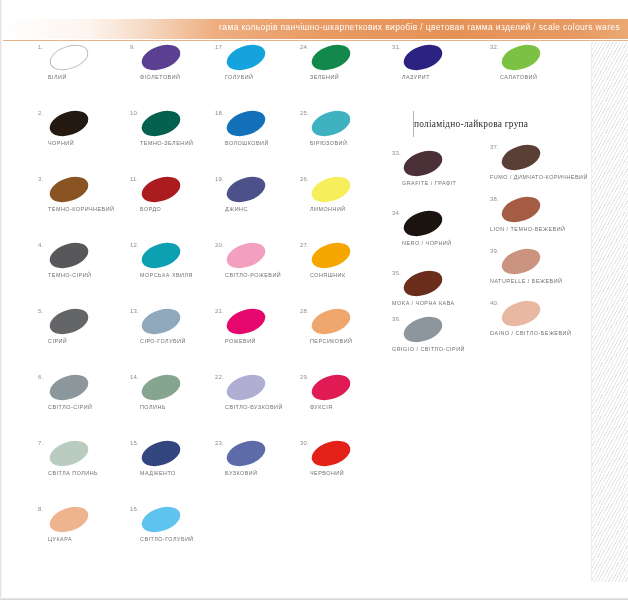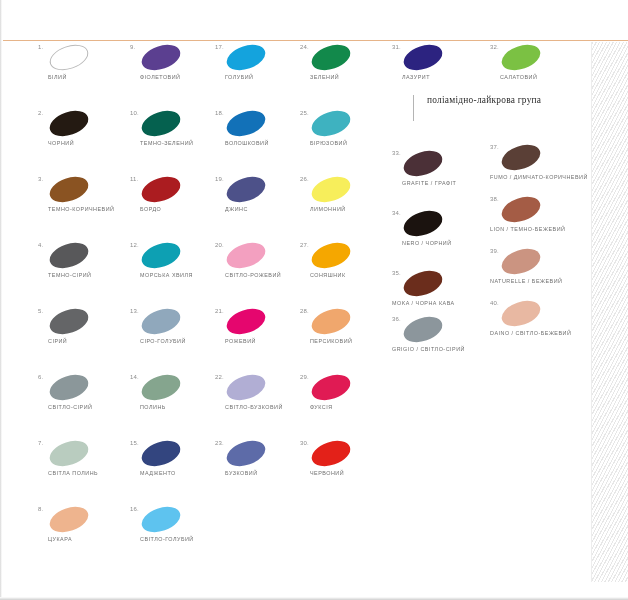--- a/index.html
+++ b/index.html
@@ -150,44 +150,46 @@
     color: #6f6f6f;
     letter-spacing: 0.5px;
     white-space: nowrap;
   }
   .swatch-label.indent1 { left: 10px; }
 
   
   #group-caption {
     position: absolute;
     left: 413px;
-    top: 95px;
+    top: 111px;
     height: 26px;
-    padding-left: 13px;
     border-left: 1px solid #b4b4b4;
     display: flex;
-    align-items: flex-start;
+    align-items: center;
   }
   #group-caption-text {
     font-size: 9.4px;
     color: #2b2b2b;
     letter-spacing: 0.25px;
     white-space: nowrap;
     font-family: "Liberation Serif", serif;
   }
 </style>
 </head>
 <body>
 
 <div id="page">
 
   <div id="sheet-edge-top"></div>
   <div id="sheet-edge-left"></div>
   <div id="sheet-edge-bottom"></div>
 
+  <div id="header-band">
+    <div id="header-title">гама кольорів панчішно-шкарпеткових виробів / цветовая гамма изделий / scale colours wares</div>
+  </div>
   <div id="header-rule"></div>
 
   <div id="swatch-area">
       <div class="col" style="left: 38px;">
         <div class="swatch" style="top: 0px;">
           <span class="swatch-num">1.</span>
           <div class="swatch-ellipse outline" style="background: rgb(255, 255, 255);"></div>
           <div class="swatch-label indent1">БІЛИЙ</div>
         </div>
         <div class="swatch" style="top: 66px;">

